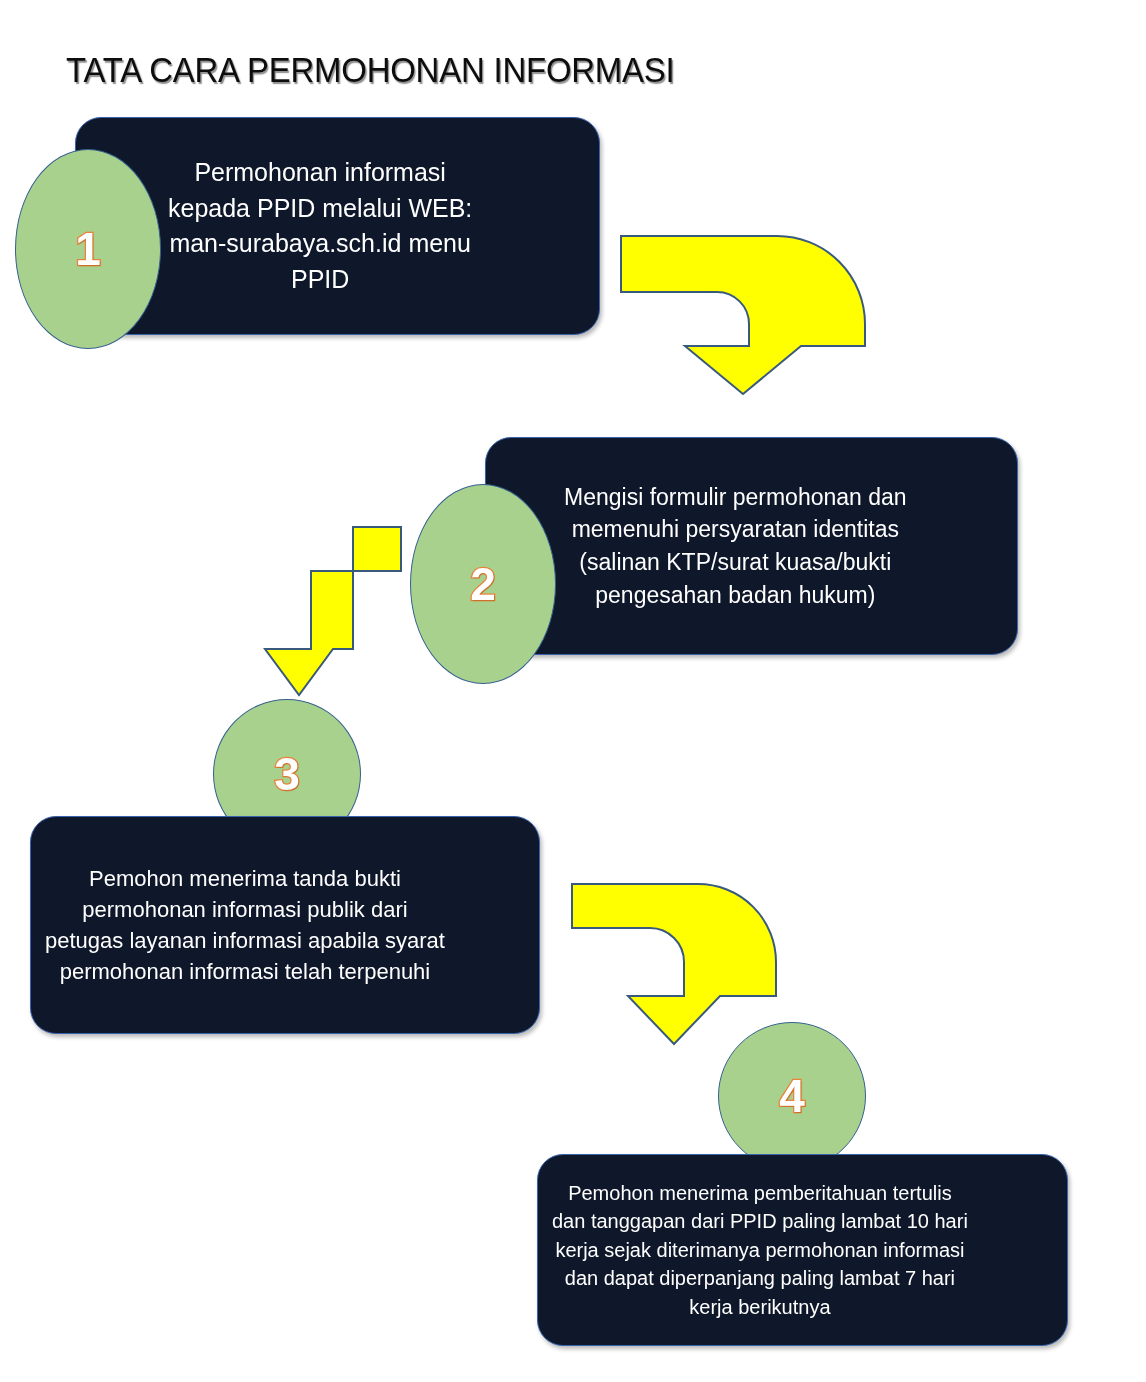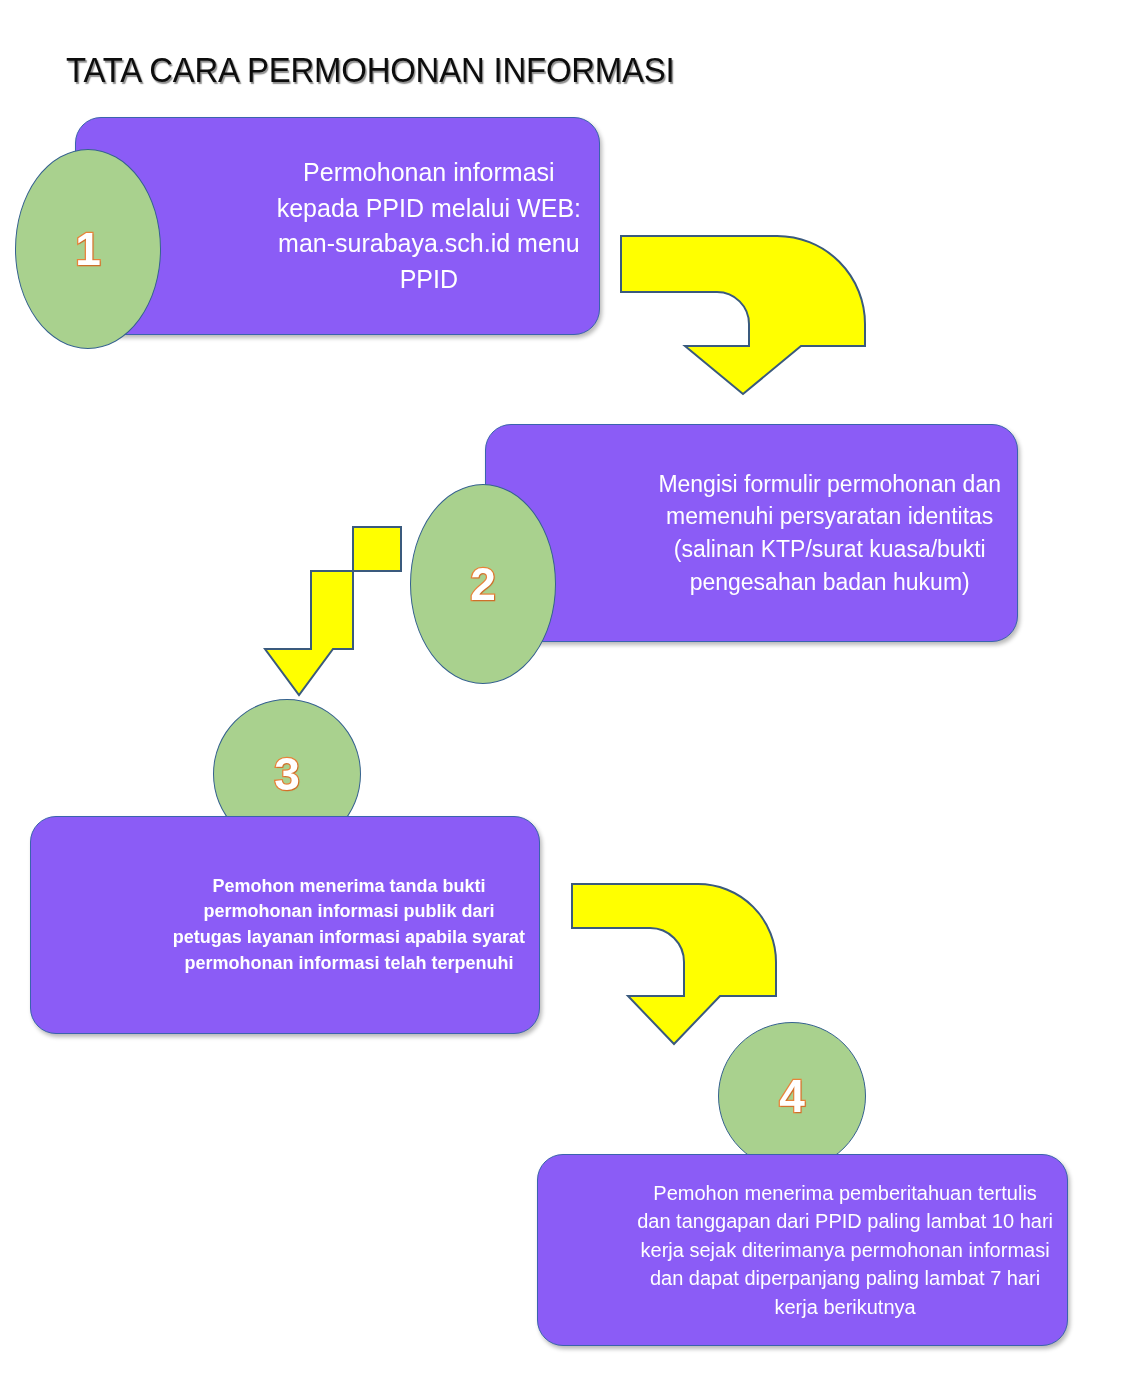--- a/index.html
+++ b/index.html
@@ -29,47 +29,47 @@
     color: #0d0d0d;
     white-space: nowrap;
     text-shadow: 1.5px 1.5px 1.2px rgba(0,0,0,0.45);
     transform: scaleX(0.94);
     transform-origin: left center;
   }
 
   
   .proc-box {
     position: absolute;
-    background: #8b5cf6;
+    background: #0f172a;
     border: 1px solid #3a63ad;
     border-radius: 26px;
     box-sizing: border-box;
     display: flex;
     align-items: center;
-    justify-content: flex-end;
+    justify-content: flex-start;
     box-shadow: 2px 3px 4px rgba(0,0,0,0.28);
   }
   .proc-text {
     color: #ffffff;
     text-align: center;
     font-family: "Liberation Sans", sans-serif;
     font-weight: 400;
     line-height: 1.42;
     white-space: pre-line;
     padding: 0 14px;
   }
 
   #box-1 { left: 75px;  top: 73px;   width: 525px; height: 218px; }
   #box-1 .proc-text { font-size: 25px; padding-left: 92px; padding-right: 18px; }
 
-  #box-2 { left: 485px; top: 380px;  width: 533px; height: 218px; }
+  #box-2 { left: 485px; top: 393px;  width: 533px; height: 218px; }
   #box-2 .proc-text { font-size: 23px; padding-left: 78px; padding-right: 16px; }
 
   #box-3 { left: 30px;  top: 772px;  width: 510px; height: 218px; }
-  #box-3 .proc-text { font-size: 18px; font-weight: bold; }
+  #box-3 .proc-text { font-size: 22px; }
 
   #box-4 { left: 537px; top: 1110px; width: 531px; height: 192px; }
   #box-4 .proc-text { font-size: 20px; }
 
   
   .step-circle {
     position: absolute;
     background: #A9D18E;
     border: 1.6px solid #35618f;
     border-radius: 50%;

